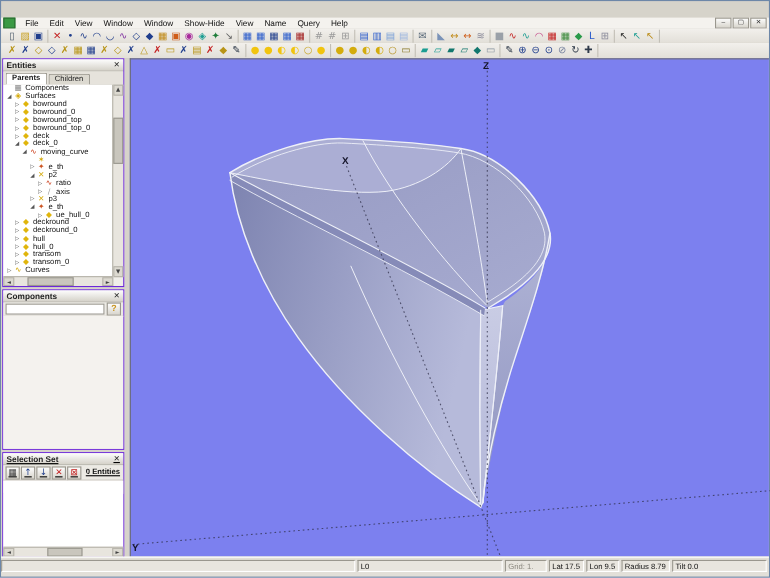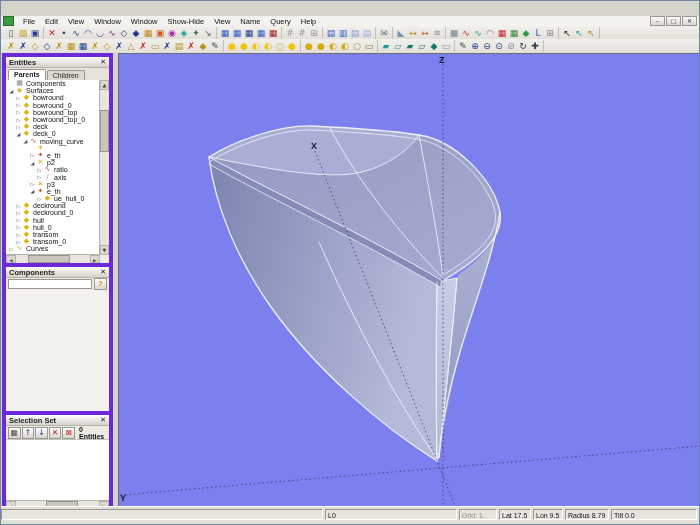--- a/index.html
+++ b/index.html
@@ -27,21 +27,21 @@
   
   .toolbar{position:absolute;left:0;right:0;background:linear-gradient(#f2f0ec,#e2dfd8);
     border-bottom:1px solid #c6c3ba;display:flex;align-items:center;padding-left:2px;}
   #tb1{top:25px;height:13px;} #tb2{top:38px;height:14px;}
   .tb-group{display:flex;align-items:center;padding:0 2px;border-right:1px solid #c2bfb6;height:12px;}
   .tb-icon{width:12px;height:12px;font-size:9px;line-height:12px;text-align:center;
     font-family:"DejaVu Sans",sans-serif;}
   
   .main{position:absolute;left:0;top:52px;right:0;bottom:18px;background:#d6d3ca;}
   .leftcol{position:absolute;left:0;top:0;width:113px;bottom:0;}
-  .panel{position:absolute;left:1px;right:1px;border:4px solid #6d28d9;background:#f0eee9;}
+  .panel{position:absolute;left:1px;right:1px;border:1px solid #6d28d9;background:#f0eee9;}
   .ptitle{height:10px;background:linear-gradient(#fdfdfd,#d5d2c9);border-bottom:1px solid #b5b2a9;
     font-size:7.5px;font-weight:bold;color:#222;display:flex;align-items:center;padding:0 3px;}
   .pclose{margin-left:auto;font-size:7px;color:#222;font-family:"DejaVu Sans",sans-serif;}
   #entities{top:0;height:206px;}
   .tabs{height:12px;display:flex;background:#e6e3dc;border-bottom:1px solid #b5b2a9;padding-left:2px;}
   .tab{font-size:7px;padding:1px 5px 0;border:1px solid #9a978e;border-bottom:none;
     border-radius:2px 2px 0 0;background:#dcd9d0;color:#222;margin-right:1px;margin-top:2px;}
   .tab.active{background:#fff;font-weight:bold;margin-top:1px;}
   .tree{position:absolute;left:0;top:23px;right:9px;bottom:8px;background:#fff;overflow:hidden;}
   .trow{height:7.2px;display:flex;align-items:center;white-space:nowrap;}
@@ -53,21 +53,21 @@
   .sarr{width:8px;font-size:5px;line-height:8px;text-align:center;color:#444;background:#dcd9d0;border:1px solid #b5b2a9;font-family:"DejaVu Sans",sans-serif;}
   .sthumb{background:#c9c6bd;border:1px solid #9a978e;}
   .vthumb{position:absolute;left:0;right:0;top:30px;height:40px;background:#c9c6bd;border:1px solid #9a978e;}
   .varr{position:absolute;left:0;right:0;height:8px;font-size:5px;text-align:center;line-height:8px;color:#444;background:#dcd9d0;border:1px solid #b5b2a9;font-family:"DejaVu Sans",sans-serif;}
   #properties{top:210px;height:144px;}
   .propbar{height:12px;background:#eceae4;border-bottom:1px solid #c6c3ba;display:flex;align-items:center;}
   .propfield{flex:1;height:8px;background:#fff;border:1px solid #9a978e;margin:0 2px;}
   .helpbtn{width:11px;height:10px;font-size:8px;font-weight:bold;line-height:10px;text-align:center;
     color:#c8921a;background:linear-gradient(#fdfdfd,#d8d5cc);border:1px solid #9a978e;margin-right:2px;}
   .propcontent{position:absolute;left:0;right:0;top:23px;bottom:0;background:#f4f2ee;}
-  #selection{top:358px;height:94px;}
+  #selection{top:358px;height:94px;text-decoration:underline;}
   .selbar{height:13px;display:flex;align-items:center;background:#eceae4;border-bottom:1px solid #c6c3ba;padding-left:2px;}
   .selbtn{width:11px;height:10px;font-size:8px;line-height:10px;text-align:center;
     background:linear-gradient(#fdfdfd,#d8d5cc);border:1px solid #9a978e;margin-right:1px;font-family:"DejaVu Sans",sans-serif;}
   .selcount{font-size:7px;font-weight:bold;color:#111;margin-left:3px;}
   .selheads{height:11px;display:flex;background:#e6e3dc;border-bottom:1px solid #b5b2a9;}
   .selhead{font-size:7px;font-weight:bold;color:#111;padding:1px 3px;border-right:1px solid #b5b2a9;}
   .selcontent{position:absolute;left:0;right:0;top:25px;bottom:8px;background:#fff;}
   
   #viewport{position:absolute;left:117px;top:0;right:0;bottom:0;background:#7c80ef;
     border-left:1px solid #6b6b78;border-top:1px solid #6b6b78;}

